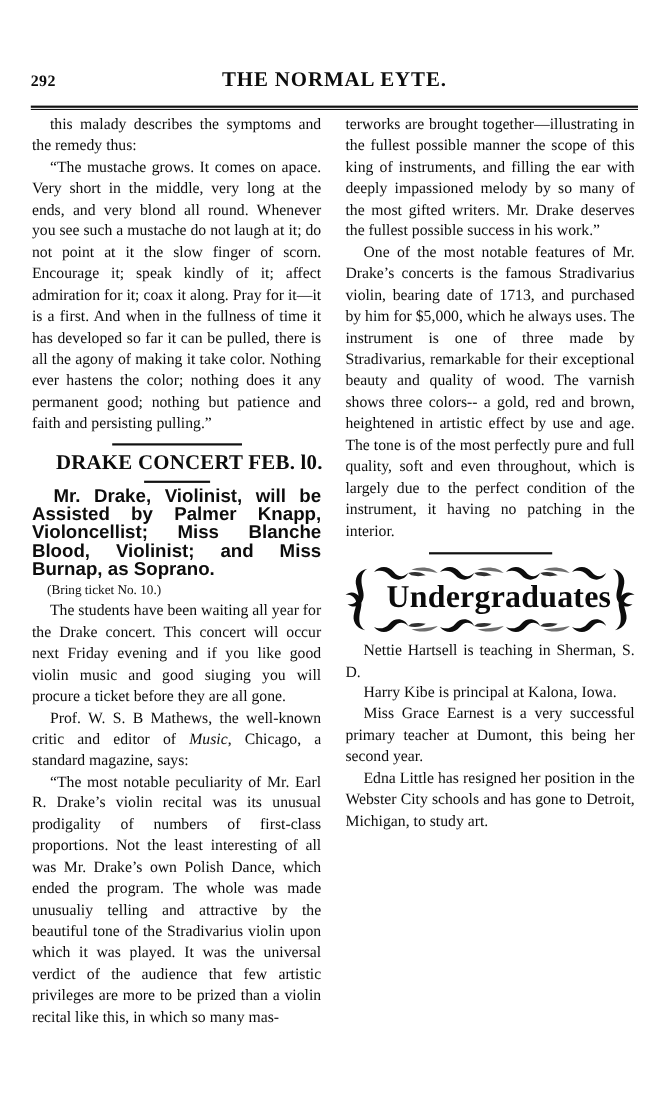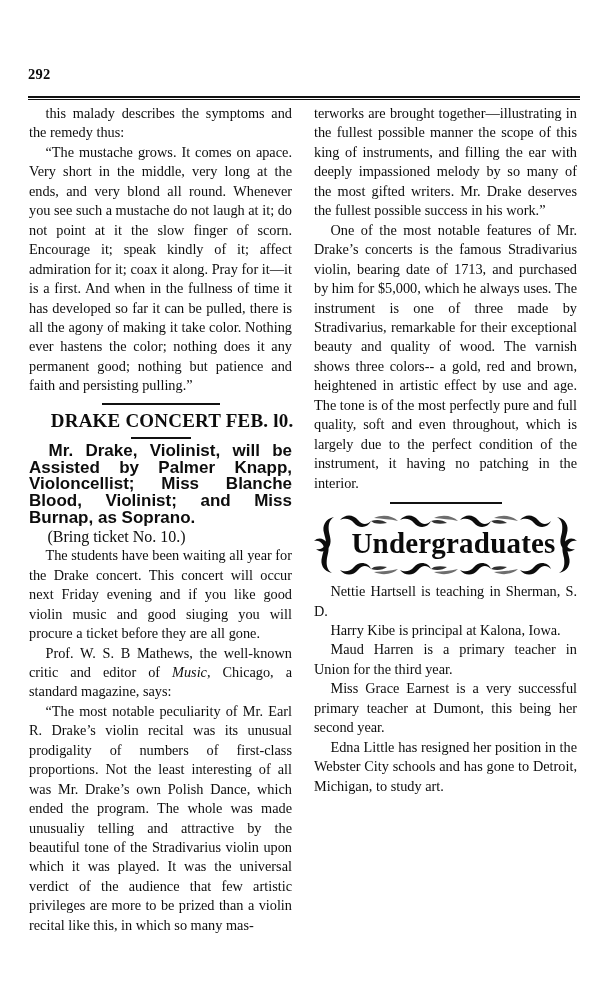--- a/index.html
+++ b/index.html
@@ -124,21 +124,21 @@
     font-size: 17px;
     line-height: 16.8px;
     text-align: justify;
     text-indent: 0;
     margin: 2px 0 0 0;
   }
   .ticket-line {
     text-align: center;
     text-indent: 0;
     margin: 4px 0 2px 0;
-    font-size: 16px;
+    font-size: 12px;
   }
 
   
   .orn-wrap {
     margin: 10px 0 6px 0;
     width: 263px;
     height: 62px;
     position: relative;
   }
   .orn-svg {
@@ -168,20 +168,21 @@
 
   em.mag { font-style: italic; }
 </style>
 </head>
 <body>
 
 <div class="page">
 
   <div class="runhead">
     <div class="folio">292</div>
+    <div class="runhead-title">THE NORMAL EYTE.</div>
   </div>
 
   <div class="rule-double">
     <div class="thick"></div>
     <div class="thin"></div>
   </div>
 
   <div class="col col-left">
 
     <p>this malady describes the symptoms and the remedy thus:</p>
@@ -250,18 +251,17 @@
             <path d="M20 3 c-9 2 -12 9 -10 16 c1 5 3 8 1 12 c-2 4 -6 5 -9 4 c4 4 10 3 13 -2 c3 -5 1 -10 0 -15 c-1 -7 0 -12 5 -15 z"></path>
             <path d="M18 59 c-9 -2 -12 -9 -10 -16 c1 -5 3 -8 1 -12 c-2 -4 -6 -5 -9 -4 c4 -4 10 -3 13 2 c3 5 1 10 0 15 c-1 7 0 12 5 15 z"></path>
           </g>
         </g>
       </svg>
       <div class="orn-text">Undergraduates</div>
     </div>
 
     <p>Nettie Hartsell is teaching in Sherman, S. D.</p>
     <p>Harry Kibe is principal at Kalona, Iowa.</p>
-    <p>Maud Harren is a primary teacher in Union for the third year.</p>
     <p>Miss Grace Earnest is a very successful primary teacher at Dumont, this being her second year.</p>
     <p>Edna Little has resigned her position in the Webster City schools and has gone to Detroit, Michigan, to study art.</p>
   </div>
 
 </div>
 
 </body></html>

